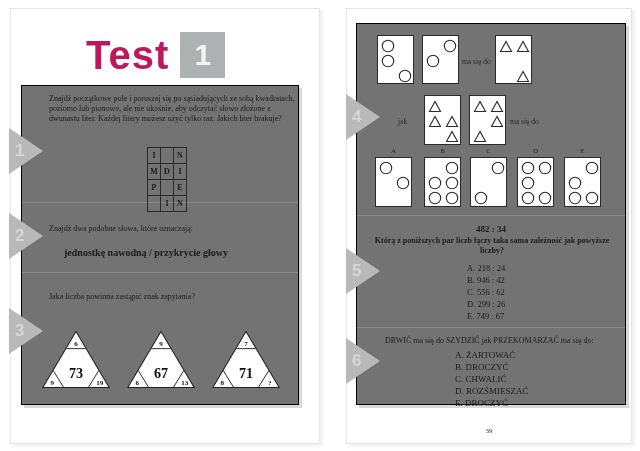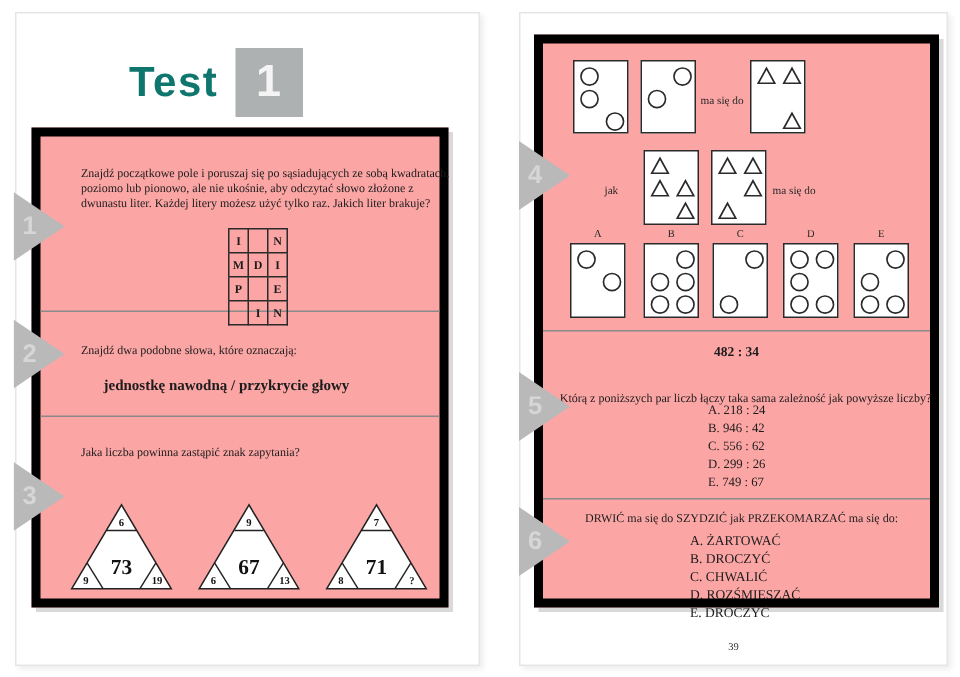--- a/index.html
+++ b/index.html
@@ -18,39 +18,39 @@
     border: 1px solid #e6e6e6;
     box-shadow: 2px 2px 4px rgba(0,0,0,0.08);
   }
   .page-left  { left: 10px; top: 8px; width: 310px; height: 436px; }
   .page-right { left: 346px; top: 8px; width: 286px; height: 436px; }
 
   
   .test-header { position: absolute; left: 75px; top: 22px; height: 48px; }
   .test-word {
     font-family: "Liberation Sans", sans-serif;
-    font-weight: bold; font-size: 28px; color: #0f766e;
+    font-weight: bold; font-size: 40px; color: #be185d;
     letter-spacing: 1px; line-height: 48px;
     display: inline-block; vertical-align: top;
   }
   .test-numbox {
     display: inline-block; vertical-align: top;
     width: 45px; height: 46px; margin-left: 7px; margin-top: 1px;
     background: #aeb1b2; text-align: center;
   }
   .test-num {
     font-family: "Liberation Sans", sans-serif;
     font-weight: bold; font-size: 30px; color: #f4f4f4; line-height: 46px;
   }
 
   
   .qbox {
     position: absolute;
-    background: #fca5a5;
-    border: 6px solid #000000;
+    background: #737373;
+    border: 1px solid #000000;
     box-shadow: 3px 3px 0 #d9d9d9;
   }
   .qbox-left  { left: 10px; top: 76px; width: 278px; height: 320px; }
   .qbox-right { left: 9px;  top: 14px; width: 270px; height: 382px; }
   .divider { position: absolute; left: 0; width: 100%; border-top: 1px solid #8a8a8a; }
 
   
   .marker {
     position: absolute; width: 34px; height: 46px;
     background: #b9b9b9;
@@ -120,21 +120,21 @@
       <span class="test-word">Test</span>
       <span class="test-numbox">
         <span class="test-num">1</span>
       </span>
     </div>
 
     <div class="qbox qbox-left">
       <div class="divider" style="top:116px;"></div>
       <div class="divider" style="top:186px;"></div>
 
-      <div class="qtext" style="left:27px; top:20px; width:250px;">Znajdź początkowe pole i poruszaj się po sąsiadujących ze sobą kwadratach, poziomo lub pionowo, ale nie ukośnie, aby odczytać słowo złożone z dwunastu liter. Każdej litery możesz użyć tylko raz. Jakich liter brakuje?</div>
+      <div class="qtext" style="left:27px; top:8px; width:250px;">Znajdź początkowe pole i poruszaj się po sąsiadujących ze sobą kwadratach, poziomo lub pionowo, ale nie ukośnie, aby odczytać słowo złożone z dwunastu liter. Każdej litery możesz użyć tylko raz. Jakich liter brakuje?</div>
       <table class="letter-grid">
         <tbody>
             <tr>
           <td>I</td>
           <td></td>
           <td>N</td>
         </tr>
         <tr>
           <td>M</td>
           <td>D</td>
@@ -337,21 +337,21 @@
             </svg></div>
           <div class="shape" style="left: 3px; top: 33px;"><svg width="14" height="14" viewBox="0 0 14 14">
               <circle cx="7" cy="7" r="5.7" fill="#fff" stroke="#2a2a2a" stroke-width="1.1"></circle>
             </svg></div>
           <div class="shape" style="left: 20px; top: 33px;"><svg width="14" height="14" viewBox="0 0 14 14">
               <circle cx="7" cy="7" r="5.7" fill="#fff" stroke="#2a2a2a" stroke-width="1.1"></circle>
             </svg></div>
         </div>
 
       <div class="qtext bold center" style="left:0; top:200px; width:100%; font-size:9px;">482 : 34</div>
-      <div class="qtext center" style="left:10px; top:232px; width:250px;">Którą z poniższych par liczb łączy taka sama zależność jak powyższe liczby?</div>
+      <div class="qtext center" style="left:10px; top:212px; width:250px;font-weight:bold;">Którą z poniższych par liczb łączy taka sama zależność jak powyższe liczby?</div>
       <div class="opt-list" style="left:110px; top:238px;">
         <div>A. 218 : 24</div>
         <div>B. 946 : 42</div>
         <div>C. 556 : 62</div>
         <div>D. 299 : 26</div>
         <div>E. 749 : 67</div>
       </div>
 
       <div class="qtext" style="left:28px; top:312px; width:230px;">DRWIĆ ma się do SZYDZIĆ jak PRZEKOMARZAĆ ma się do:</div>
       <div class="opt-list" style="left:98px; top:325px; font-size:9px;">

